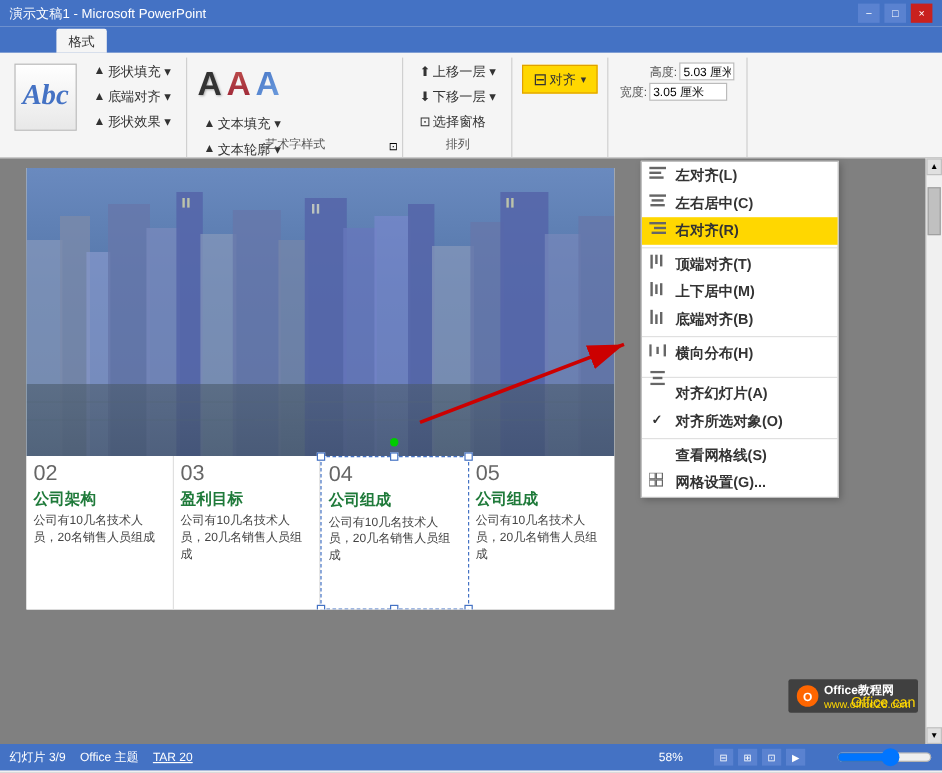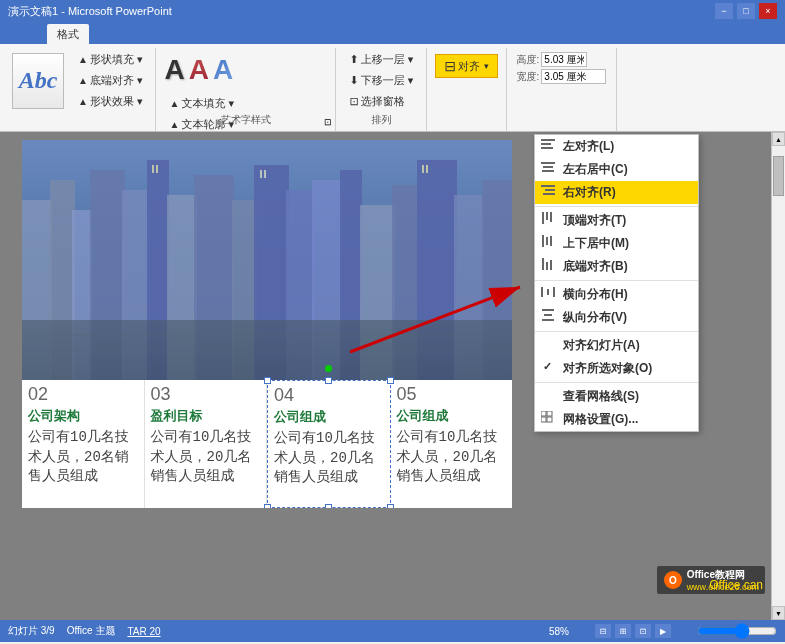--- a/index.html
+++ b/index.html
@@ -193,25 +193,24 @@
       color: #666;
       font-weight: 300;
     }
     .col-title {
       font-size: 13px;
       font-weight: bold;
       color: #1f7a3a;
       margin-top: 2px;
     }
     .col-text {
-      font-size: 14px;
+      font-size: 10px;
       color: #444;
       line-height: 1.4;
       margin-top: 3px;
-      font-family: Liberation Mono, monospace;
     }
 
     
     .scrollbar-v {
       width: 14px;
       background: #f0f0f0;
       border-left: 1px solid #c0c0c0;
       display: flex; flex-direction: column;
     }
     .scrollbar-btn {
@@ -411,21 +410,21 @@
         <span>对齐</span>
         <span style="font-size:9px;margin-left:2px;">▾</span>
       </div>
     </div>
     <div class="ribbon-group-label"></div>
   </div>
 
   <div class="ribbon-group" style="padding-bottom:16px;">
     <div style="display:flex;flex-direction:column;gap:2px;padding:2px;">
       <div style="display:flex;align-items:center;gap:2px;">
-        <span style="font-size:10px;color:#555;">高度:</span>
+        <span style="font-size:10px;color:#555;margin-left:25px;">高度:</span>
         <input type="text" value="5.03 厘米" style="width: 46px; font-size: 10px; border: 1px solid rgb(187, 187, 187); padding: 1px 2px;">
       </div>
       <div style="display:flex;align-items:center;gap:2px;">
         <span style="font-size:10px;color:#555;">宽度:</span>
         <input type="text" value="3.05 厘米" style="width: 65px; font-size: 10px; border: 1px solid rgb(187, 187, 187); padding: 1px 2px;">
       </div>
     </div>
   </div>
 </div>
 
@@ -662,21 +661,20 @@
   </div>
 
   <div class="menu-item">
     <span class="menu-icon">
       <svg width="14" height="12" viewBox="0 0 14 12">
           <rect x="1" y="0" width="12" height="2" fill="#666"></rect>
           <rect x="1" y="10" width="12" height="2" fill="#666"></rect>
           <rect x="3" y="5" width="8" height="2" fill="#666"></rect>
         </svg>
     </span>
-    <span class="menu-item-text">纵向分布(V)</span>
   </div>
 
   <div class="menu-separator"></div>
 
   <div class="menu-item">
     <span class="menu-item-text">对齐幻灯片(A)</span>
   </div>
 
   <div class="menu-item checked">
     <span class="menu-item-text">对齐所选对象(O)</span>

